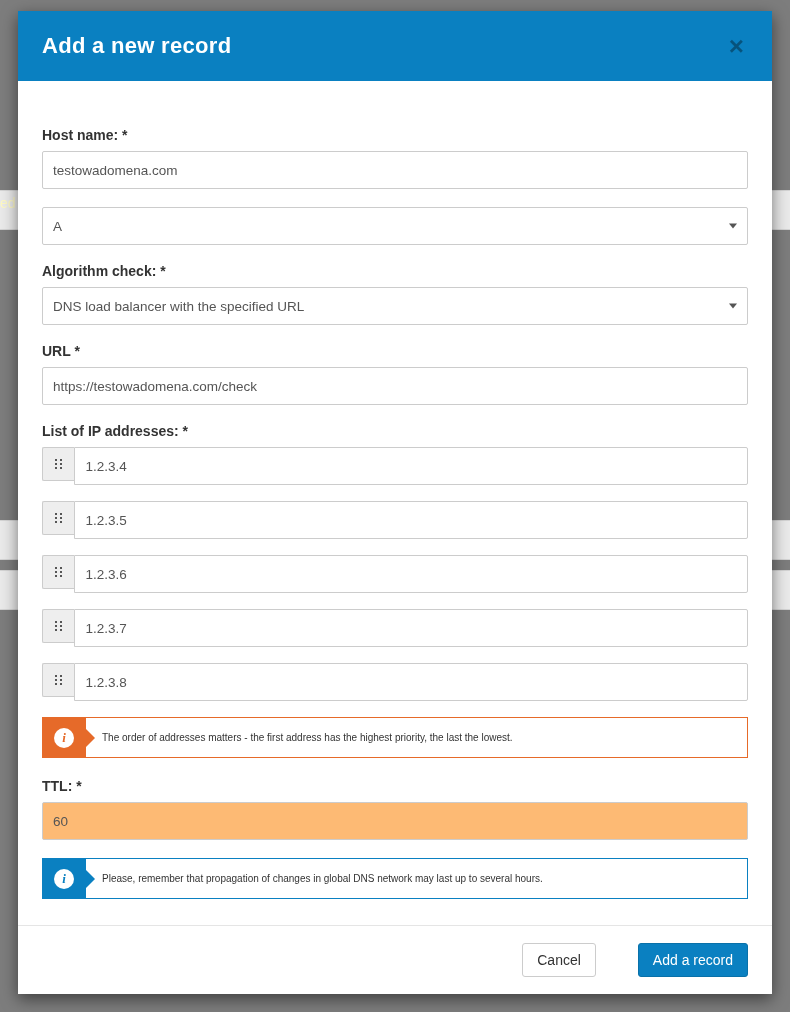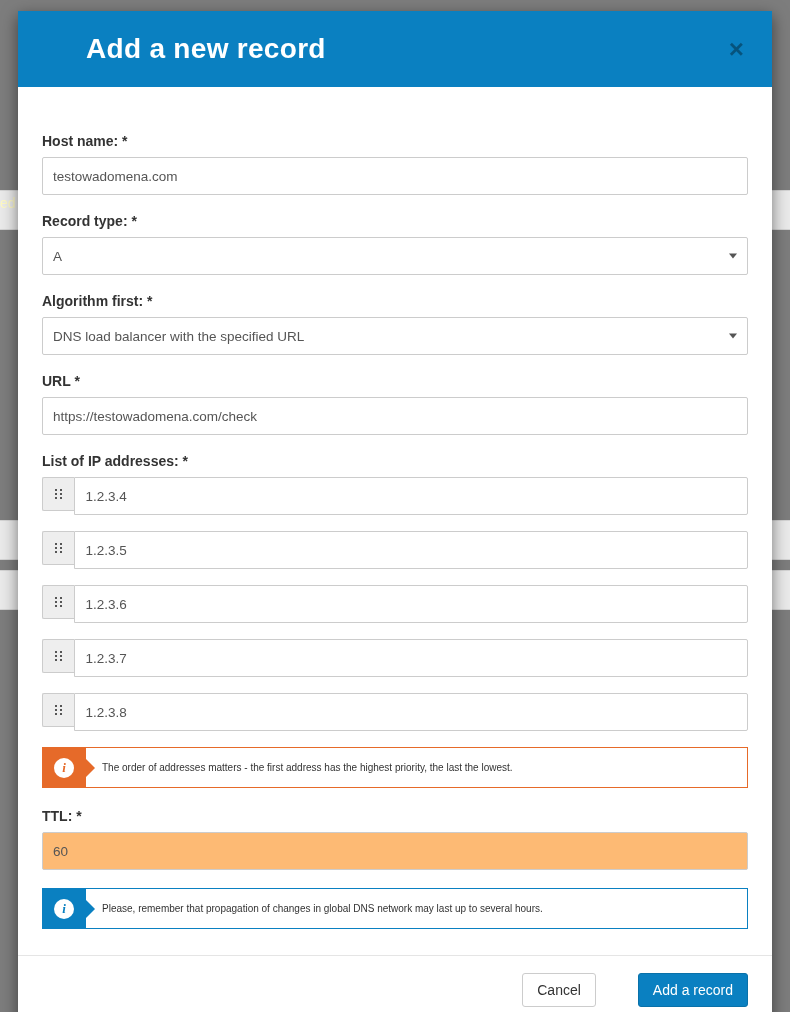--- a/index.html
+++ b/index.html
@@ -43,24 +43,23 @@
   }
   .modal-header {
     background: #0a80c1;
     color: #fff;
     padding: 22px 24px;
     display: flex;
     align-items: center;
     justify-content: space-between;
   }
   .modal-title {
-    font-size: 28px;
+    font-size: 22px;
     font-weight: 700;
     letter-spacing: .3px;
-    margin-left: 44px;
   }
   .close-x {
     font-size: 26px;
     font-weight: 700;
     color: rgba(0,0,0,.35);
     cursor: pointer;
     line-height: 1;
     padding: 0 4px;
   }
 
@@ -229,28 +228,27 @@
   </div>
 
   <div class="modal-body">
 
     <div class="form-group">
       <label class="form-label">Host name: *</label>
       <input class="form-control" type="text" value="testowadomena.com" style="">
     </div>
 
     <div class="form-group">
-      <label class="form-label">Record type: *</label>
       <div class="select-wrap">
         <input class="form-control" type="text" readonly="" value="A" style="">
       </div>
     </div>
 
     <div class="form-group">
-      <label class="form-label">Algorithm first: *</label>
+      <label class="form-label">Algorithm check: *</label>
       <div class="select-wrap">
         <input class="form-control" type="text" readonly="" value="DNS load balancer with the specified URL" style="">
       </div>
     </div>
 
     <div class="form-group">
       <label class="form-label">URL *</label>
       <input class="form-control" type="text" value="https://testowadomena.com/check" style="">
     </div>
 

